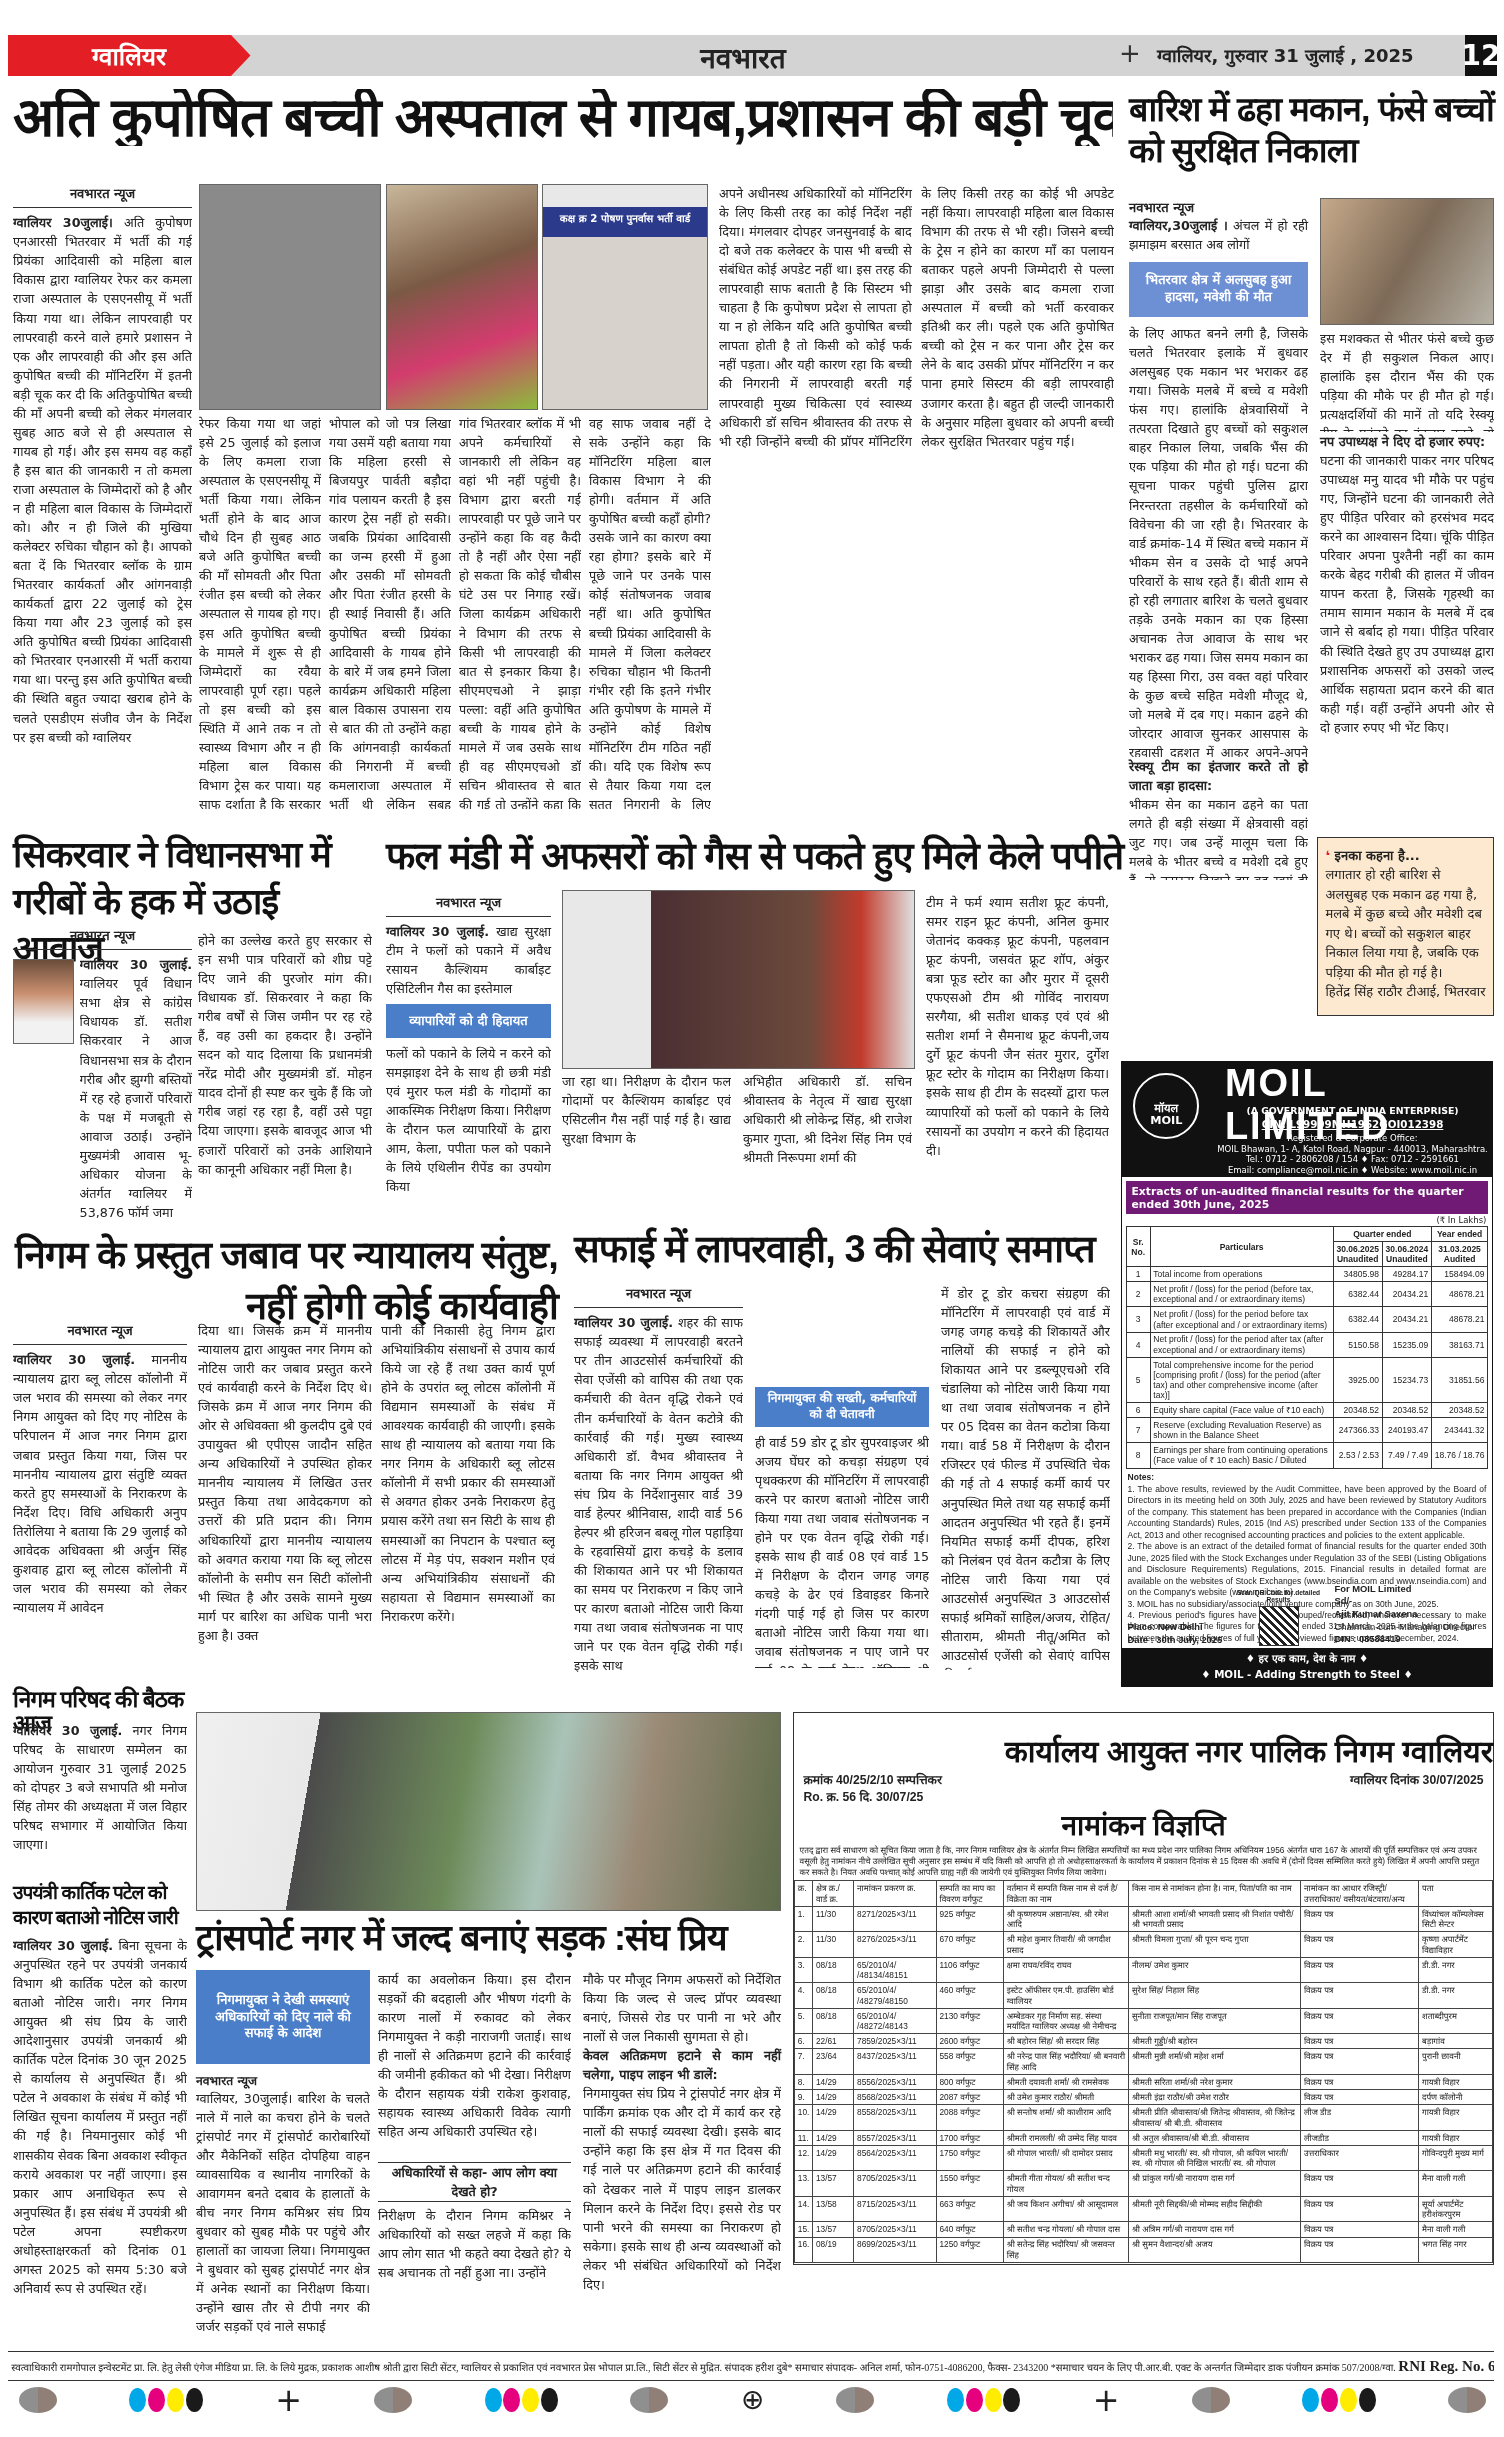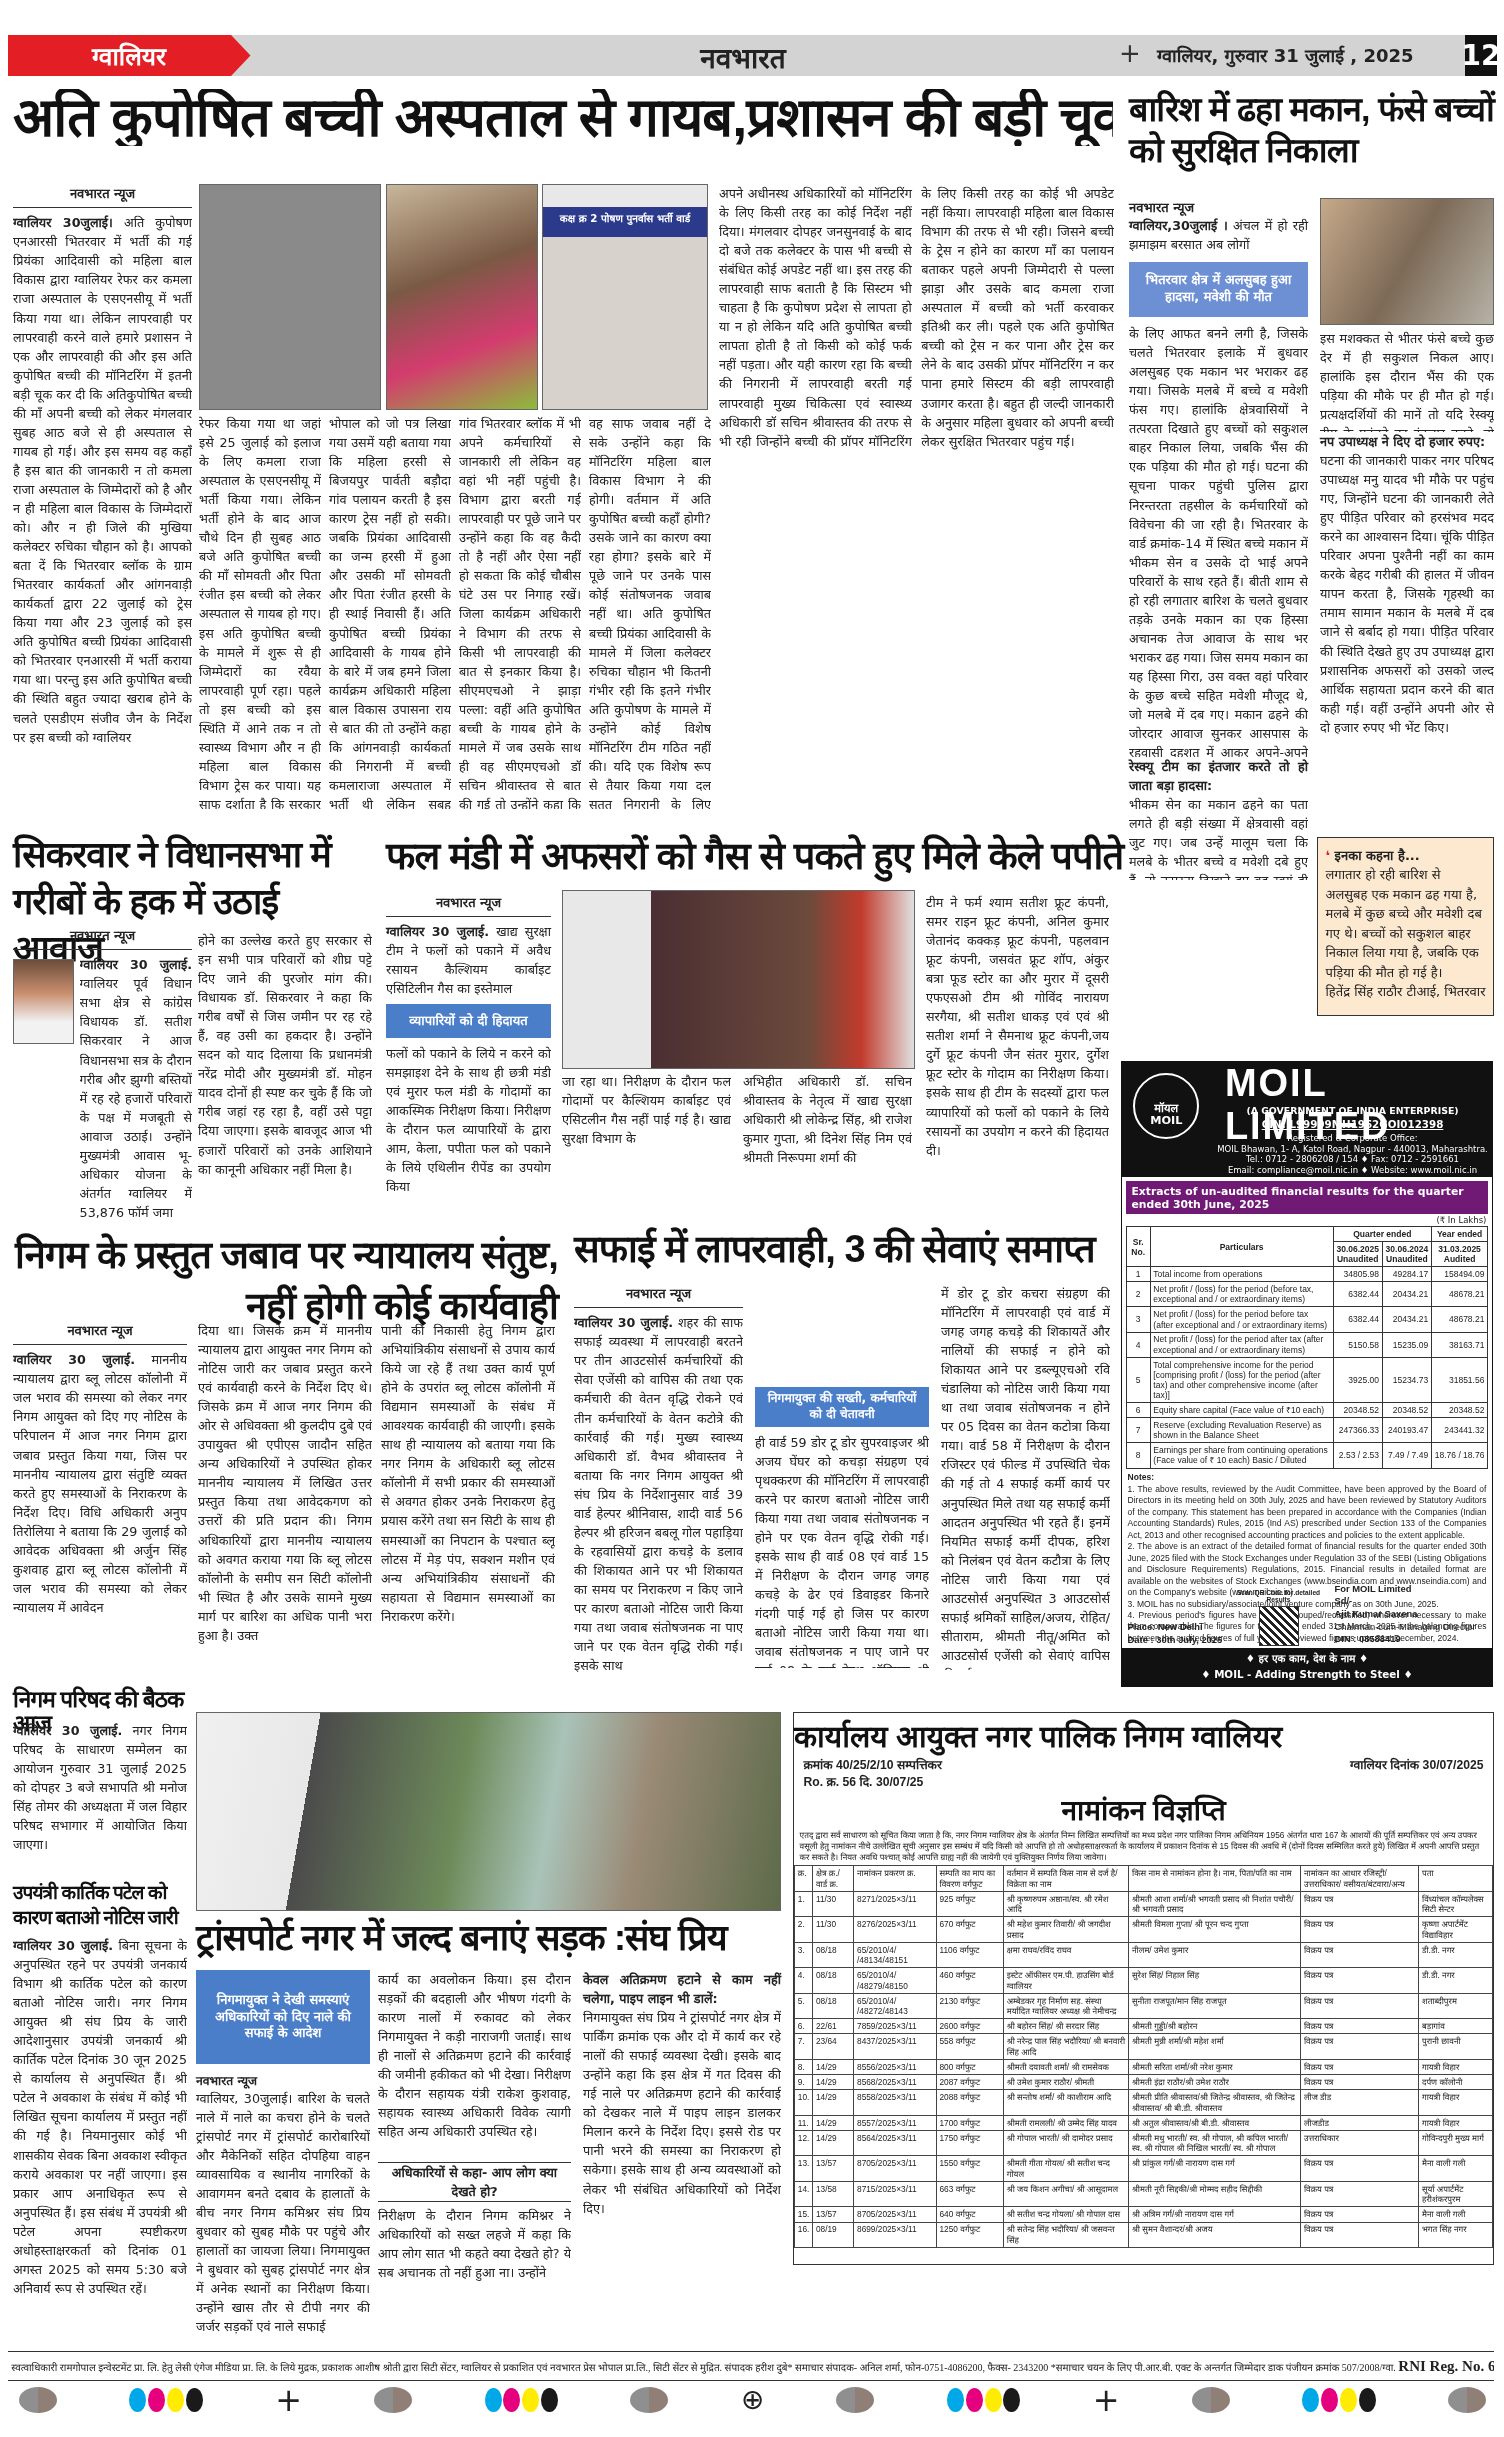--- a/index.html
+++ b/index.html
@@ -23,21 +23,21 @@
 .moil-title{position:absolute;left:103px;top:0;font-size:38px;font-weight:900;letter-spacing:1.9px;font-family:"Liberation Sans",sans-serif}
 .moil-sub{position:absolute;left:94px;width:273px;text-align:center;font-size:8.5px;line-height:1.3}
 .moil-extract{background:#701a75;color:#fff;font-size:10.8px;font-weight:bold;padding:3.8px 5.6px;margin:3.8px 3.8px 0}
 table{border-collapse:collapse;width:100%}
 .fin td,.fin th{border:0.9px solid #333;font-size:8.5px;padding:1.9px 2.8px;line-height:1.2;font-family:"Liberation Sans",sans-serif}
 .fin th{font-weight:bold;text-align:center}
 .fin td.num{text-align:right;white-space:nowrap}
 .notes{font-size:8.5px;line-height:1.35;padding:3.8px 5.6px;font-family:"Liberation Sans",sans-serif}
 .moil-foot{background:#111;color:#fff;text-align:center;font-size:10.3px;font-weight:bold;padding:3.8px 0;line-height:1.5;position:absolute;bottom:0;left:0;right:0}
 .notice{left:793px;top:1712px;width:701px;height:553px;border:1.9px solid #333;background:#fff}
-.notice-title{text-align:left;font-size:30px;font-weight:900;color:#111;font-family:"Liberation Sans",sans-serif;margin-top:2px}
+.notice-title{text-align:right;font-size:30px;font-weight:900;color:#111;font-family:"Liberation Sans",sans-serif;margin-top:17px}
 .notice-sub{text-align:center;font-size:28px;font-weight:900;color:#111;font-family:"Liberation Sans",sans-serif}
 .ntab td,.ntab th{border:0.9px solid #444;font-size:8.3px;padding:1.9px 2.8px;line-height:1.25;vertical-align:top;text-align:left;font-weight:normal;font-family:"Liberation Sans",sans-serif}
 .footer-line{left:7.5px;top:2351px;width:1486px;border-top:1.9px solid #333;border-bottom:1.9px solid #333;font-size:10px;padding:5.6px 3.8px;white-space:nowrap;overflow:hidden;font-family:"Liberation Serif",serif}
 .reg-dot{width:24.5px;height:24.5px;border-radius:50%;display:inline-block}
 </style>
 </head>
 <body>
 
 <div class="abs masthead"></div>
 <div class="abs city-tab">ग्वालियर</div>
@@ -254,20 +254,21 @@
   <div class="callout-blue" style="height:94px;font-size:13px">निगमायुक्त ने देखी समस्याएं अधिकारियों को दिए नाले की सफाई के आदेश</div>
   <div style="font-weight:bold;font-size:12.2px;margin-top:7.5px">नवभारत न्यूज</div>
   <div class="body" style="height:254px;overflow:hidden">ग्वालियर, 30जुलाई। बारिश के चलते नाले में नाले का कचरा होने के चलते ट्रांसपोर्ट नगर में ट्रांसपोर्ट कारोबारियों और मैकेनिकों सहित दोपहिया वाहन व्यावसायिक व स्थानीय नागरिकों के आवागमन बनते दबाव के हालातों के बीच नगर निगम कमिश्नर संघ प्रिय बुधवार को सुबह मौके पर पहुंचे और हालातों का जायजा लिया। निगमायुक्त ने बुधवार को सुबह ट्रांसपोर्ट नगर क्षेत्र में अनेक स्थानों का निरीक्षण किया। उन्होंने खास तौर से टीपी नगर की जर्जर सड़कों एवं नाले सफाई</div>
 </div>
 <div class="abs" style="left:378px;top:1970px;width:193px">
   <div class="body" style="height:188px;overflow:hidden">कार्य का अवलोकन किया। इस दौरान सड़कों की बदहाली और भीषण गंदगी के कारण नालों में रुकावट को लेकर निगमायुक्त ने कड़ी नाराजगी जताई। साथ ही नालों से अतिक्रमण हटाने की कार्रवाई की जमीनी हकीकत को भी देखा। निरीक्षण के दौरान सहायक यंत्री राकेश कुशवाह, सहायक स्वास्थ्य अधिकारी विवेक त्यागी सहित अन्य अधिकारी उपस्थित रहे।</div>
   <div class="body" style="font-weight:bold;text-align:center;border-top:0.9px solid #333;border-bottom:0.9px solid #333;margin:3.8px 0">अधिकारियों से कहा- आप लोग क्या देखते हो?</div>
   <div class="body" style="height:132px;overflow:hidden">निरीक्षण के दौरान निगम कमिश्नर ने अधिकारियों को सख्त लहजे में कहा कि आप लोग सात भी कहते क्या देखते हो? ये सब अचानक तो नहीं हुआ ना। उन्होंने</div>
 </div>
 <div class="abs" style="left:583px;top:1970px;width:198px">
+  <div class="body">मौके पर मौजूद निगम अफसरों को निर्देशित किया कि जल्द से जल्द प्रॉपर व्यवस्था बनाएं, जिससे रोड पर पानी ना भरे और नालों से जल निकासी सुगमता से हो।</div>
   <div class="body" style="font-weight:bold">केवल अतिक्रमण हटाने से काम नहीं चलेगा, पाइप लाइन भी डालें:</div>
   <div class="body" style="height:245px;overflow:hidden">निगमायुक्त संघ प्रिय ने ट्रांसपोर्ट नगर क्षेत्र में पार्किंग क्रमांक एक और दो में कार्य कर रहे नालों की सफाई व्यवस्था देखी। इसके बाद उन्होंने कहा कि इस क्षेत्र में गत दिवस की गई नाले पर अतिक्रमण हटाने की कार्रवाई को देखकर नाले में पाइप लाइन डालकर मिलान करने के निर्देश दिए। इससे रोड पर पानी भरने की समस्या का निराकरण हो सकेगा। इसके साथ ही अन्य व्यवस्थाओं को लेकर भी संबंधित अधिकारियों को निर्देश दिए।</div>
 </div>
 
 <div class="abs notice">
   <div class="notice-title">कार्यालय आयुक्त नगर पालिक निगम ग्वालियर</div>
   <div style="display:flex;justify-content:space-between;padding:0 9.4px;font-size:12.2px;font-weight:bold;font-family:'Liberation Sans',sans-serif">
     <div>
       <div>क्रमांक 40/25/2/10 सम्पत्तिकर</div>
       <div>Ro. क्र. 56 दि. 30/07/25</div>

